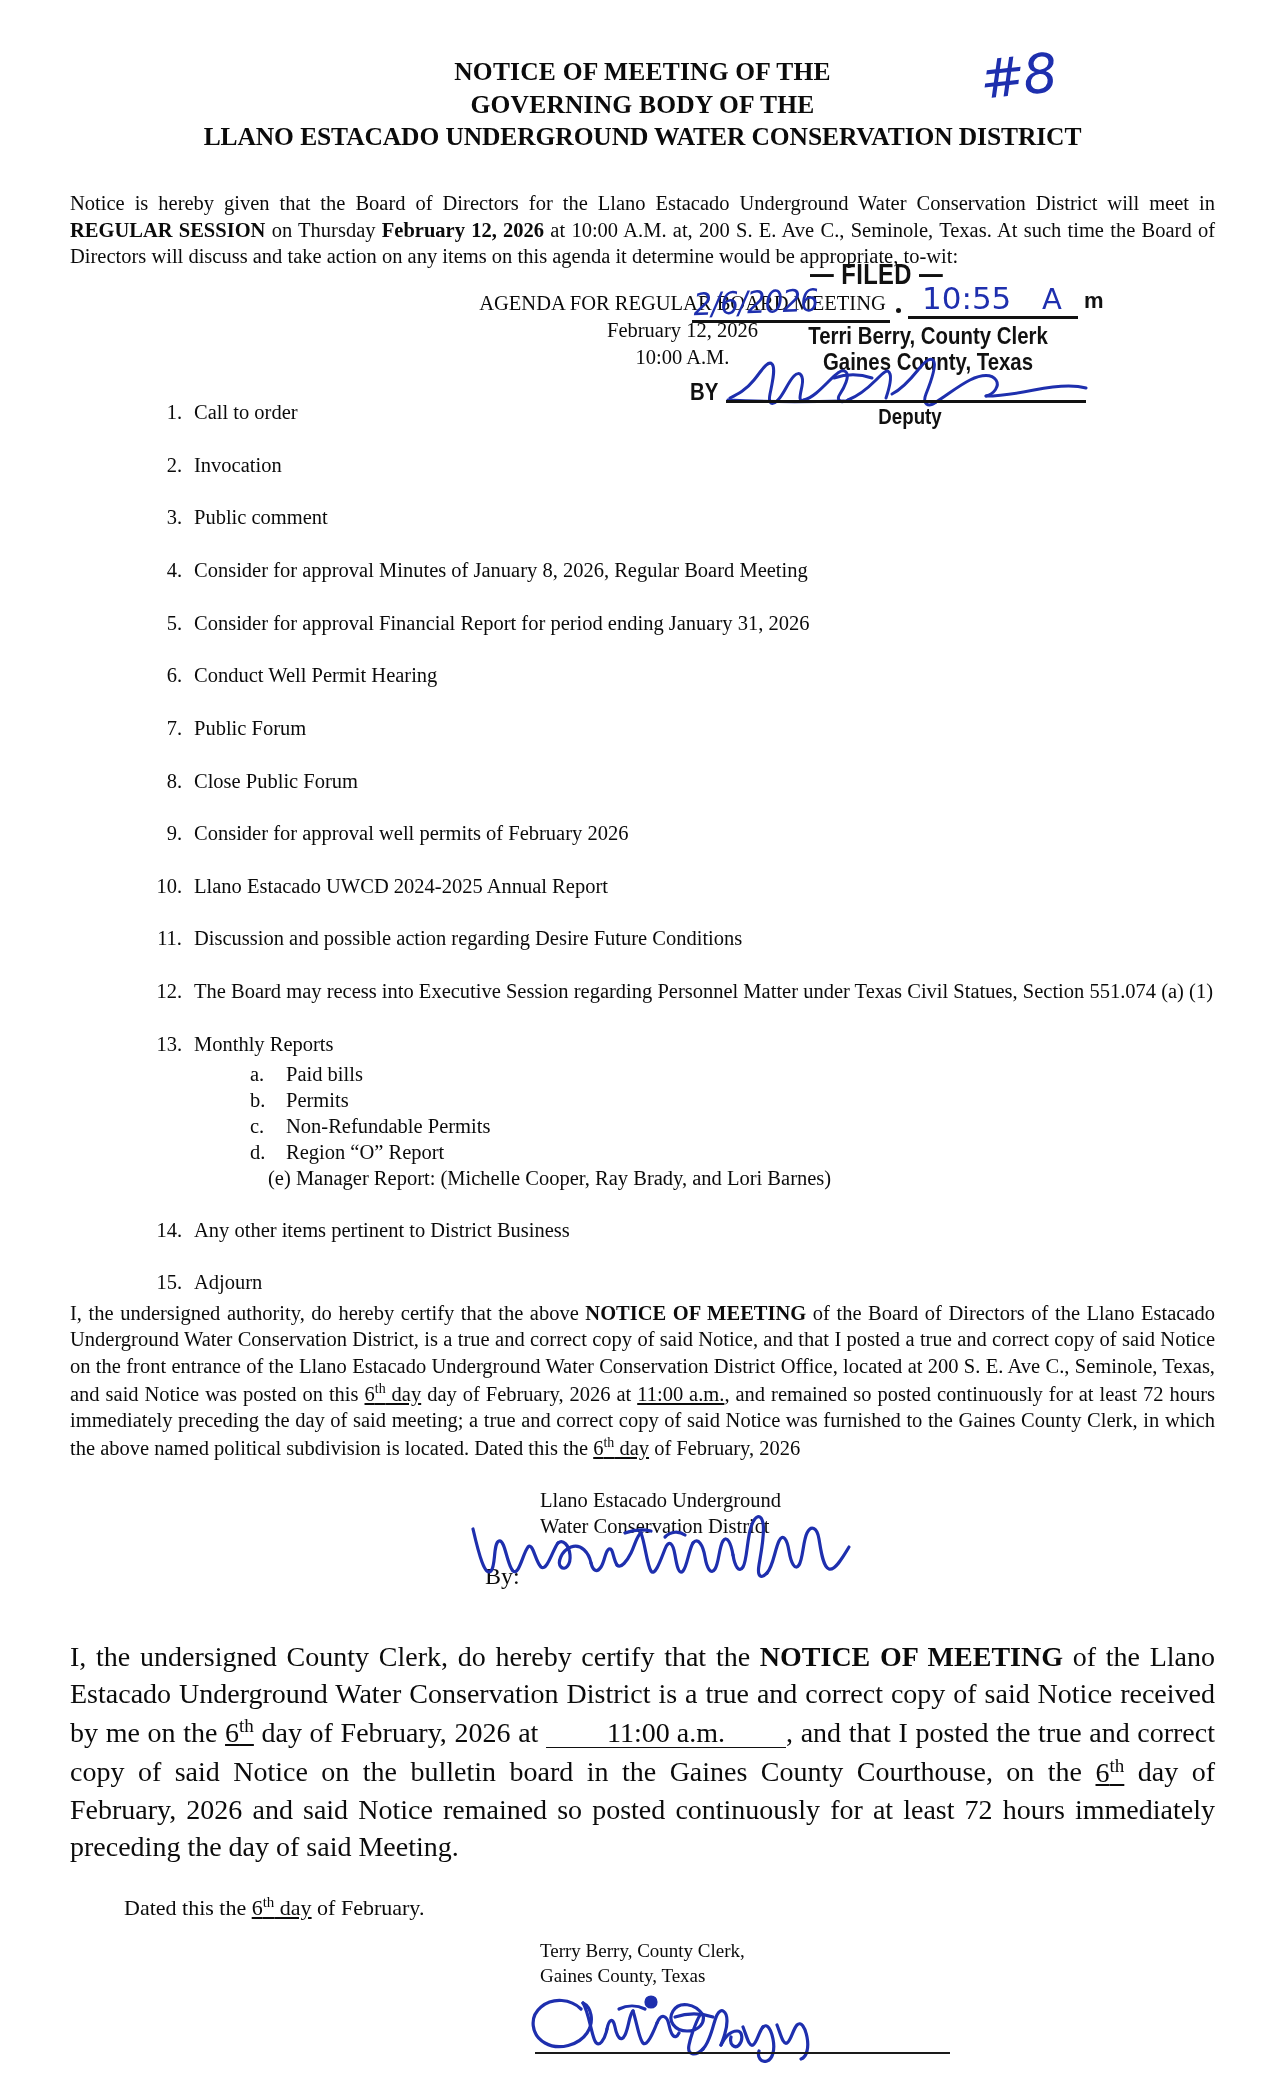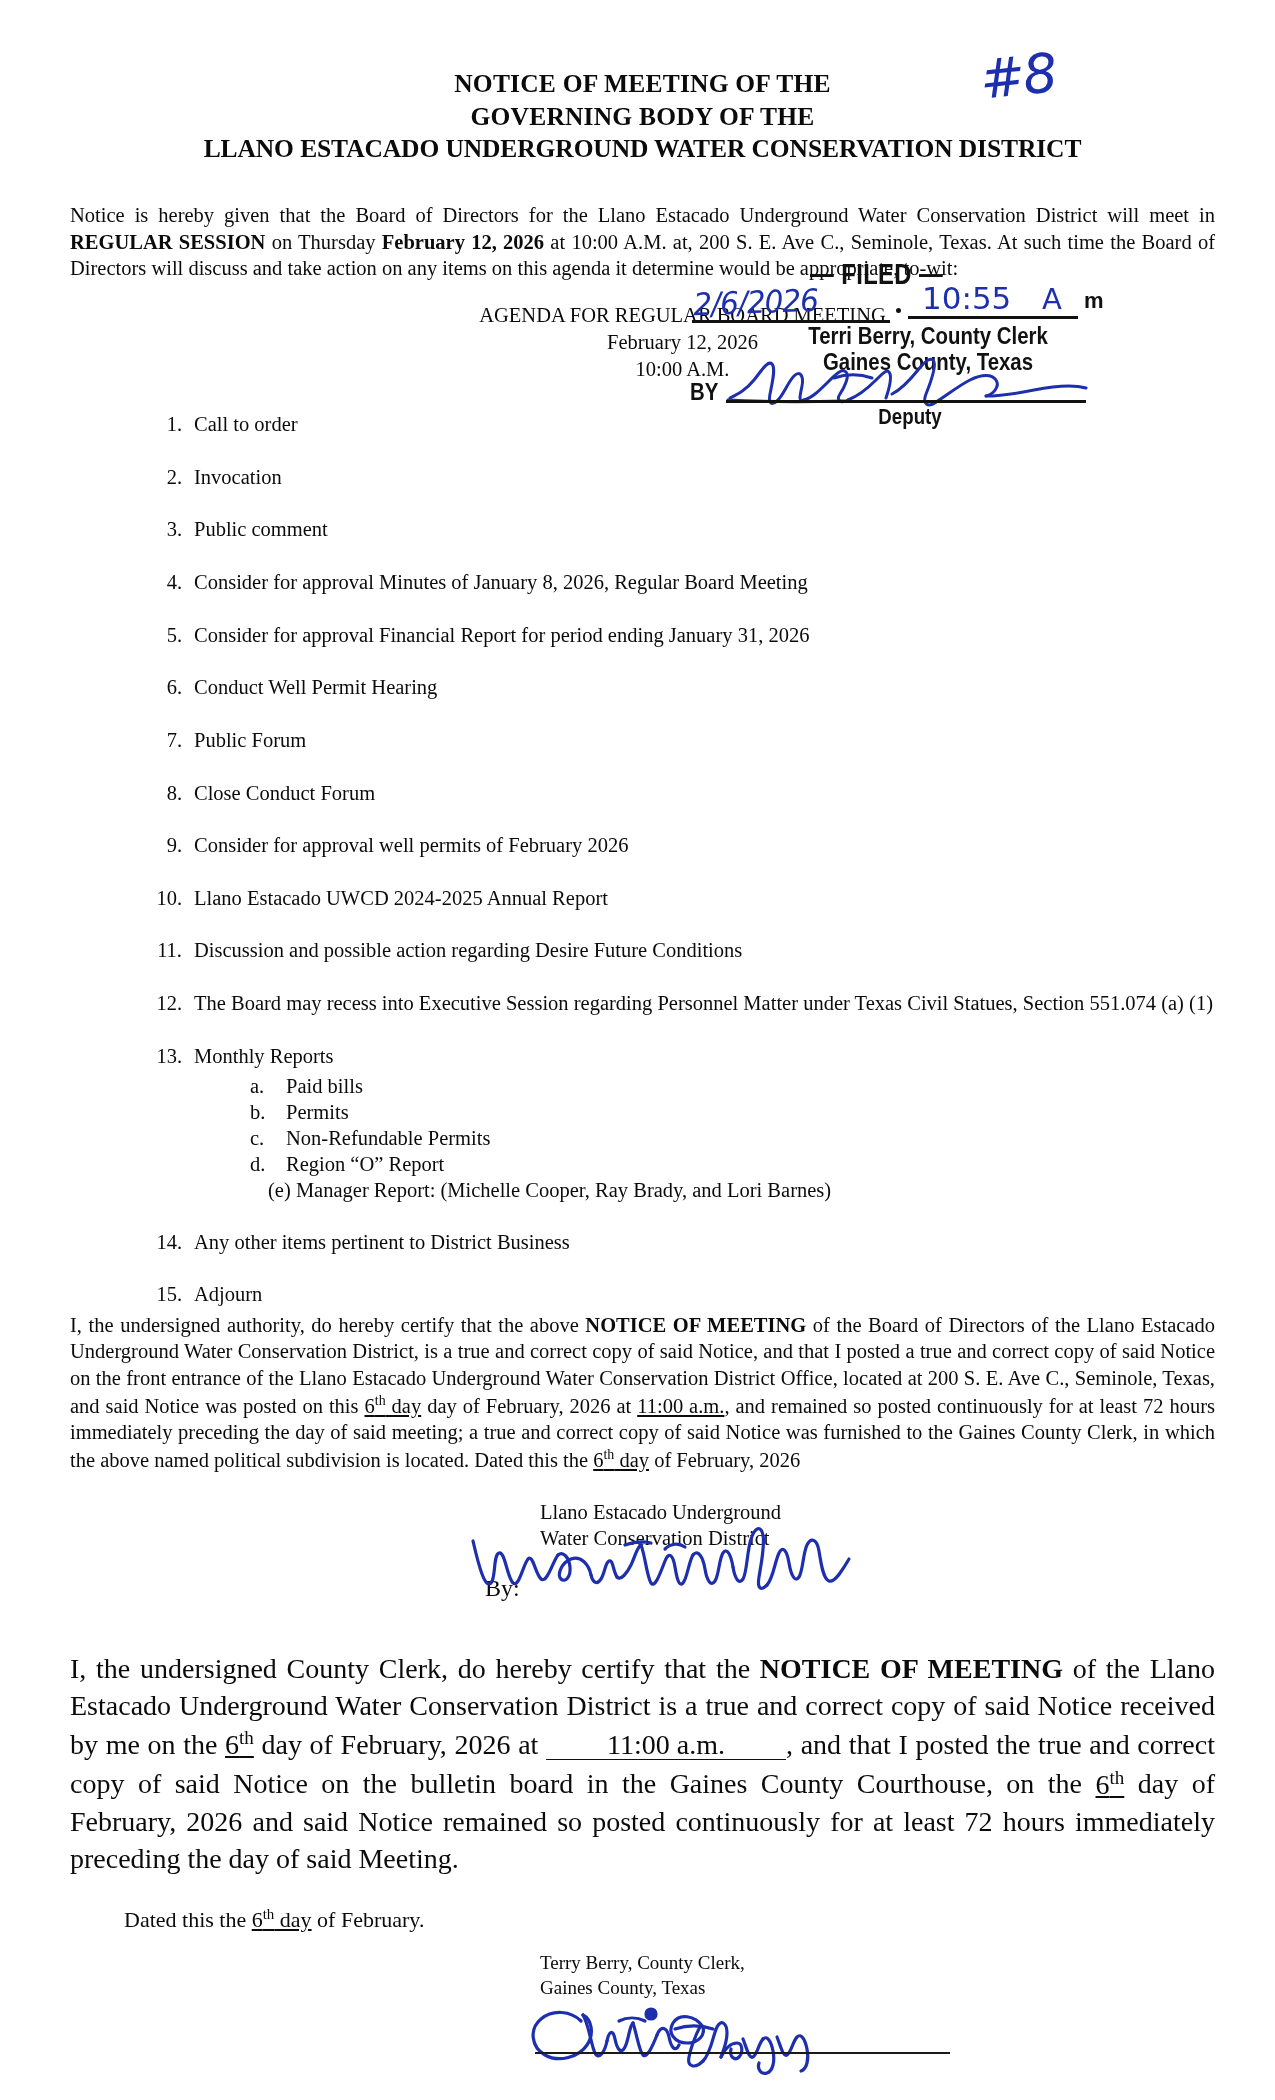--- a/index.html
+++ b/index.html
@@ -18,21 +18,21 @@
   .page {
     position: relative;
     width: 1275px;
     height: 2100px;
     padding: 0;
     box-sizing: border-box;
   }
   .content {
     position: absolute;
     left: 70px;
-    top: 68px;
+    top: 56px;
     width: 1145px;
   }
 
   
   .title-block {
     text-align: center;
     font-weight: bold;
     font-size: 25.5px;
     line-height: 1.28;
     letter-spacing: 0.2px;
@@ -370,21 +370,21 @@
       <div class="ag-item">
         <span class="ag-num">6.</span>
         <span class="ag-text">Conduct Well Permit Hearing</span>
       </div>
       <div class="ag-item">
         <span class="ag-num">7.</span>
         <span class="ag-text">Public Forum</span>
       </div>
       <div class="ag-item">
         <span class="ag-num">8.</span>
-        <span class="ag-text">Close Conduct Forum</span>
+        <span class="ag-text">Close Public Forum</span>
       </div>
       <div class="ag-item">
         <span class="ag-num">9.</span>
         <span class="ag-text">Consider for approval well permits of February 2026</span>
       </div>
       <div class="ag-item">
         <span class="ag-num">10.</span>
         <span class="ag-text">Llano Estacado UWCD 2024-2025 Annual Report</span>
       </div>
       <div class="ag-item">

